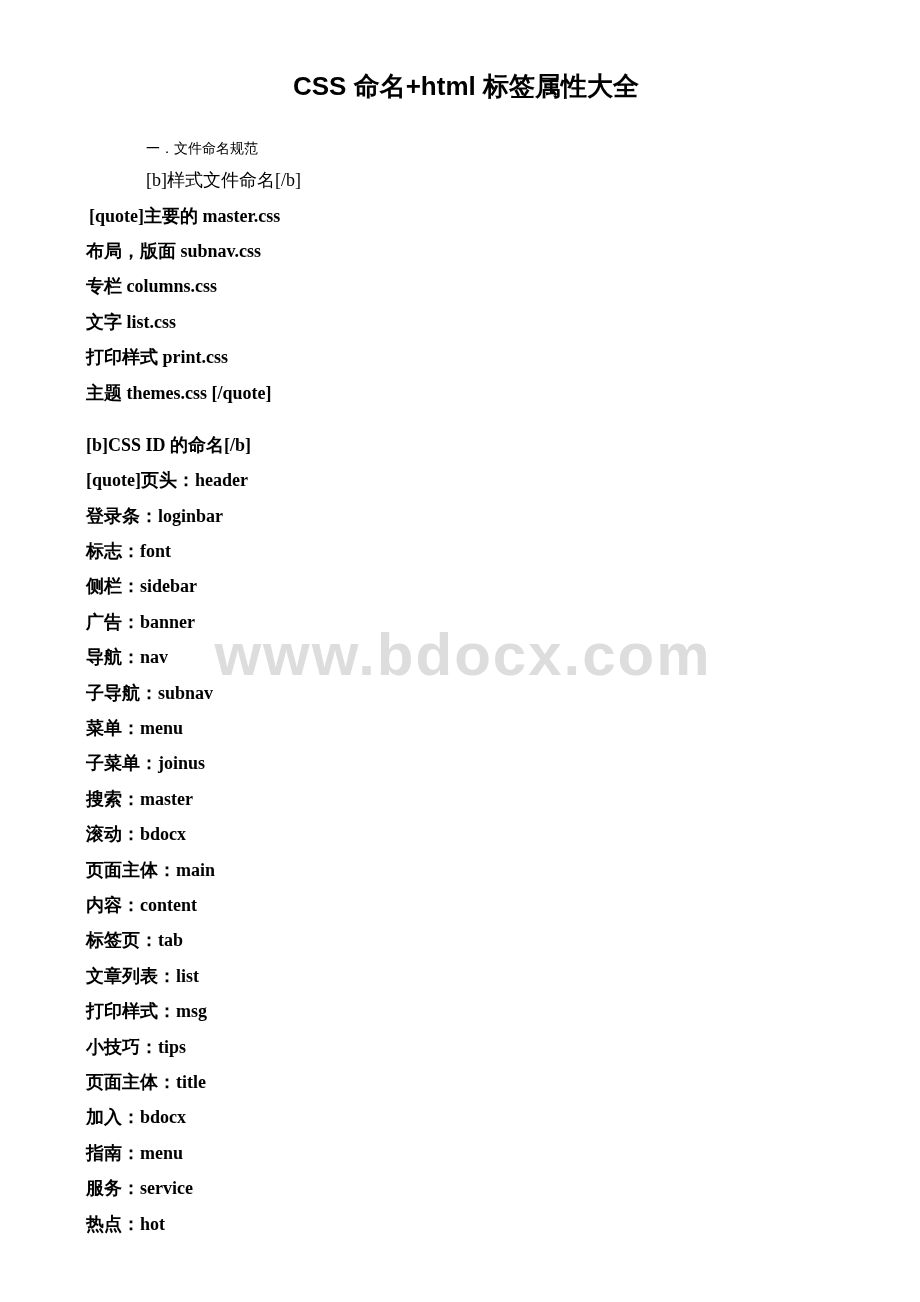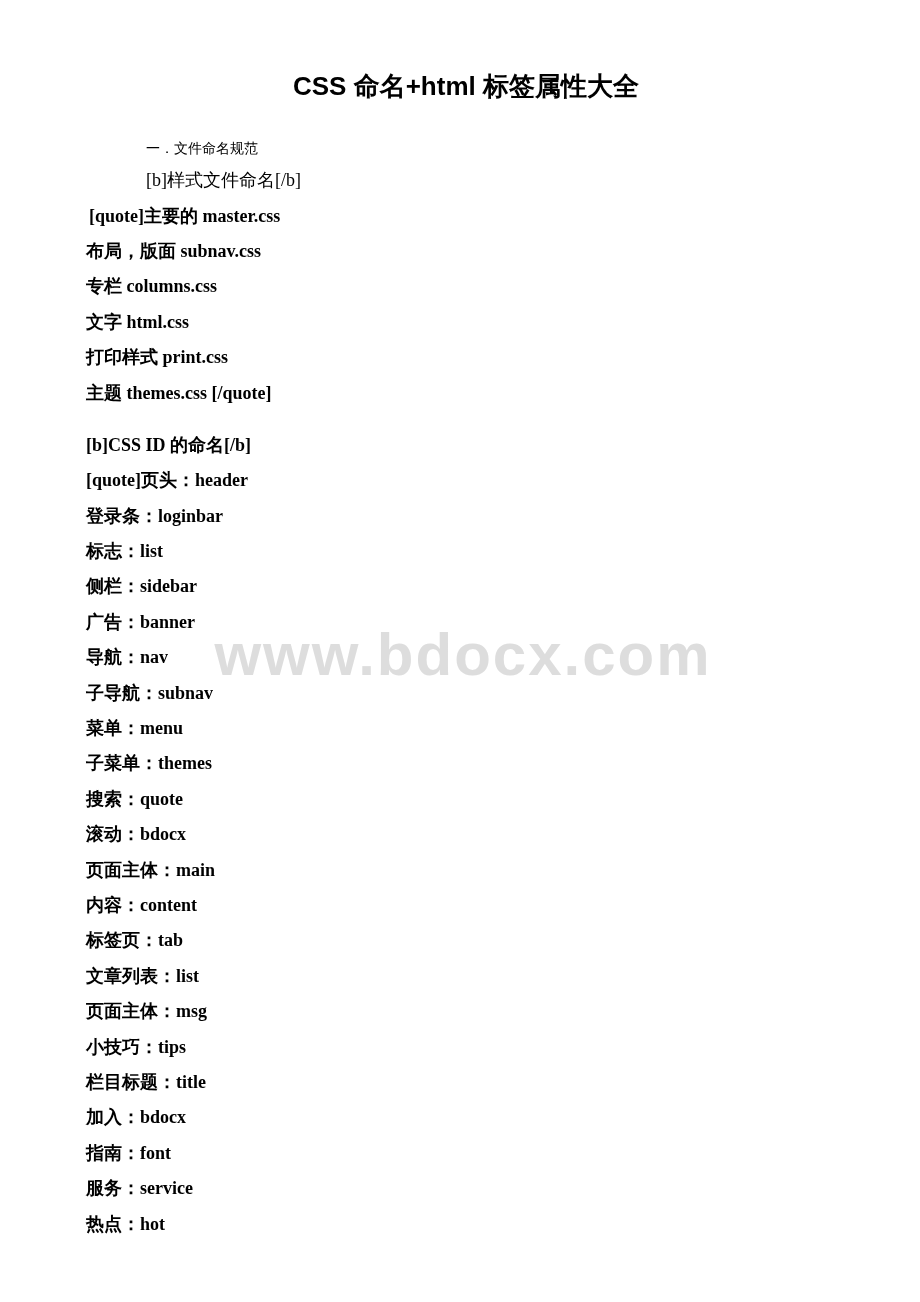--- a/index.html
+++ b/index.html
@@ -77,41 +77,41 @@
 
 <div class="section-heading line">一．文件命名规范</div>
 
 <div class="indent-block line">[b]样式文件命名[/b]</div>
 
 <div class="no-indent line">
   <span>[quote]主要的 master.css</span>
 </div>
 <div class="no-indent line">布局，版面 subnav.css</div>
 <div class="no-indent line">专栏 columns.css</div>
-<div class="no-indent line">文字 html.css</div>
+<div class="no-indent line">文字 list.css</div>
 <div class="no-indent line">打印样式 print.css</div>
 <div class="no-indent line">主题 themes.css [/quote]</div>
 
 <div class="section-gap"></div>
 
 <div class="no-indent line">[b]CSS ID 的命名[/b]</div>
 <div class="no-indent line">[quote]页头：header</div>
 <div class="no-indent line">登录条：loginbar</div>
-<div class="no-indent line">标志：list</div>
+<div class="no-indent line">标志：font</div>
 <div class="no-indent line">侧栏：sidebar</div>
 <div class="no-indent line">广告：banner</div>
 <div class="no-indent line">导航：nav</div>
 <div class="no-indent line">子导航：subnav</div>
 <div class="no-indent line">菜单：menu</div>
-<div class="no-indent line">子菜单：themes</div>
-<div class="no-indent line">搜索：quote</div>
+<div class="no-indent line">子菜单：joinus</div>
+<div class="no-indent line">搜索：master</div>
 <div class="no-indent line">滚动：bdocx</div>
 <div class="no-indent line">页面主体：main</div>
 <div class="no-indent line">内容：content</div>
 <div class="no-indent line">标签页：tab</div>
 <div class="no-indent line">文章列表：list</div>
-<div class="no-indent line">页面主体：msg</div>
+<div class="no-indent line">打印样式：msg</div>
 <div class="no-indent line">小技巧：tips</div>
-<div class="no-indent line">栏目标题：title</div>
+<div class="no-indent line">页面主体：title</div>
 <div class="no-indent line">加入：bdocx</div>
-<div class="no-indent line">指南：font</div>
+<div class="no-indent line">指南：menu</div>
 <div class="no-indent line">服务：service</div>
 <div class="no-indent line">热点：hot</div>
 
 </body></html>

